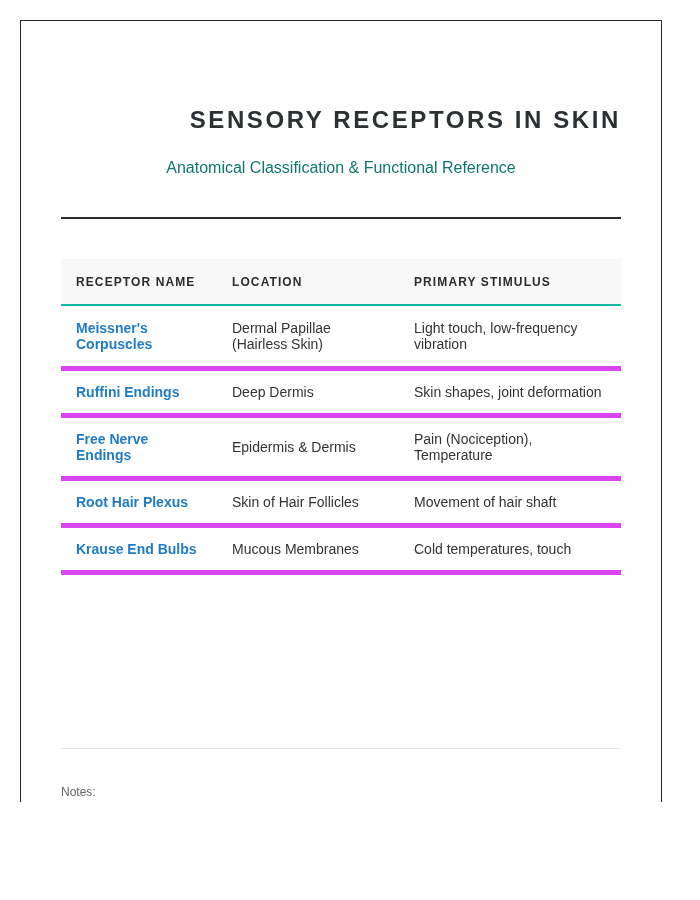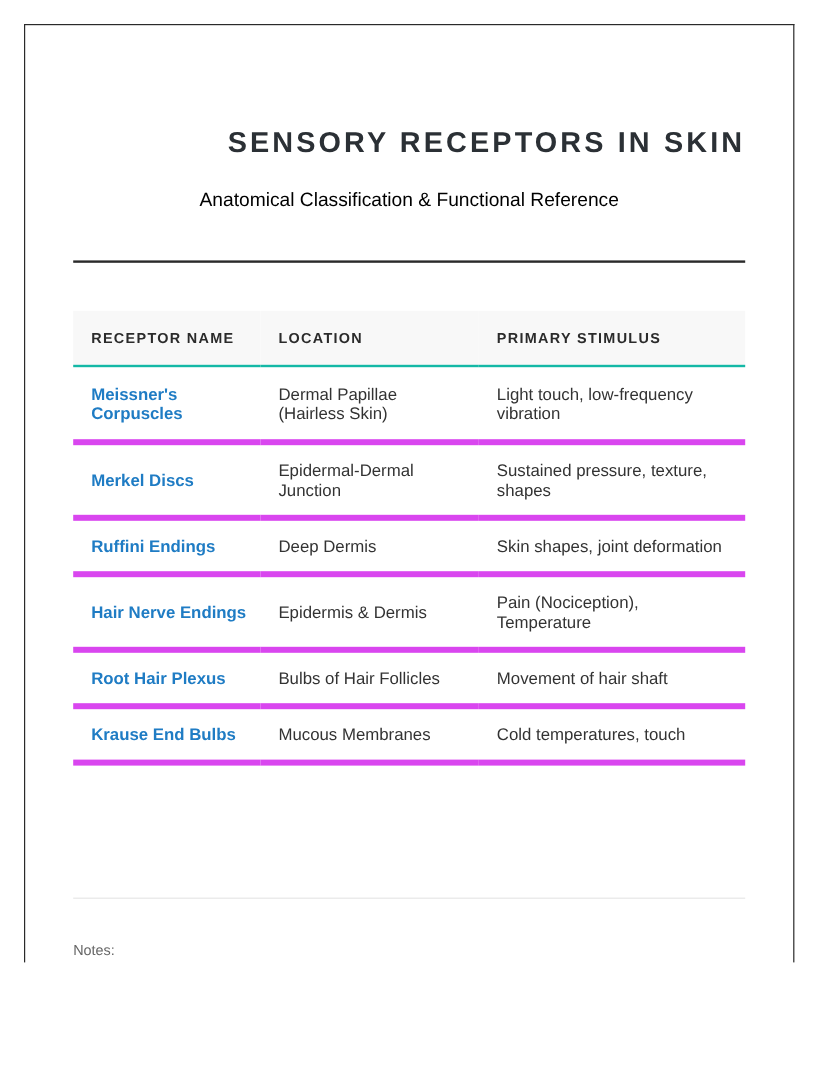--- a/index.html
+++ b/index.html
@@ -40,21 +40,21 @@
       line-height: 30px;
       white-space: nowrap;
     }
     .subtitle {
       position: absolute;
       top: 137px;
       left: 0;
       width: 560px;
       text-align: center;
       font-size: 16px;
-      color: #000000;
+      color: #0f766e;
       line-height: 20px;
       white-space: nowrap;
     }
     .divider-thick {
       position: absolute;
       top: 196px;
       left: 0;
       width: 560px;
       height: 2px;
       background: #2a2a2a;
@@ -138,38 +138,33 @@
         <th>LOCATION</th>
         <th>PRIMARY STIMULUS</th>
       </tr>
     </thead>
     <tbody>
       <tr class="two-line">
         <td class="name"><span>Meissner's Corpuscles</span></td>
         <td>Dermal Papillae (Hairless Skin)</td>
         <td>Light touch, low-frequency vibration</td>
       </tr>
-      <tr class="two-line">
-        <td class="name"><span>Merkel Discs</span></td>
-        <td>Epidermal-Dermal Junction</td>
-        <td>Sustained pressure, texture, shapes</td>
-      </tr>
       <tr class="one-line">
         <td class="name"><span>Ruffini Endings</span></td>
         <td>Deep Dermis</td>
         <td>Skin shapes, joint deformation</td>
       </tr>
       <tr class="two-line">
-        <td class="name"><span>Hair Nerve Endings</span></td>
+        <td class="name"><span>Free Nerve Endings</span></td>
         <td>Epidermis &amp; Dermis</td>
         <td>Pain (Nociception), Temperature</td>
       </tr>
       <tr class="one-line">
         <td class="name"><span>Root Hair Plexus</span></td>
-        <td>Bulbs of Hair Follicles</td>
+        <td>Skin of Hair Follicles</td>
         <td>Movement of hair shaft</td>
       </tr>
       <tr class="one-line">
         <td class="name"><span>Krause End Bulbs</span></td>
         <td>Mucous Membranes</td>
         <td>Cold temperatures, touch</td>
       </tr>
     </tbody>
   </table>
 

